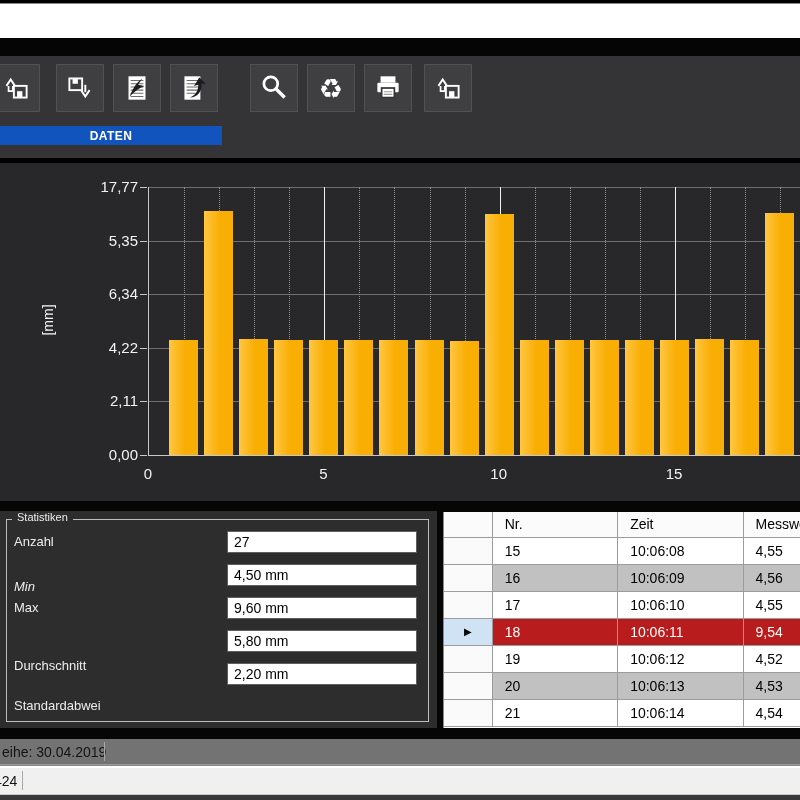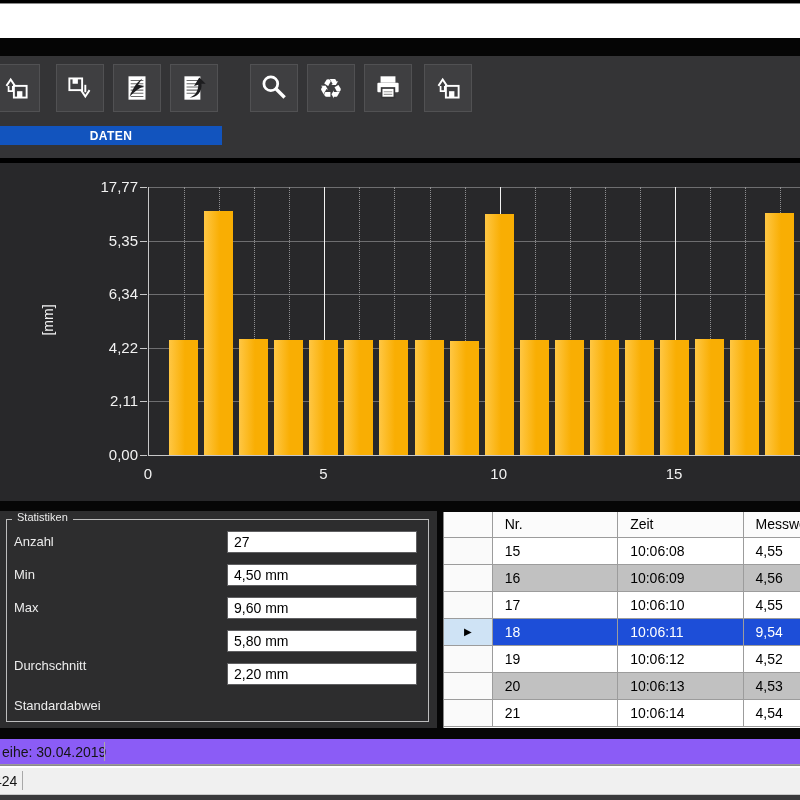--- a/index.html
+++ b/index.html
@@ -50,25 +50,25 @@
   
   #data-table{position:absolute;left:443px;top:11px;width:421px;height:216px;background:#fff;
        border-left:1px solid #8a8a8a;box-sizing:border-box;overflow:hidden;}
   .trow{display:flex;}
   .tc{box-sizing:border-box;height:27px;border-right:1px solid #9c9c9c;border-bottom:1px solid #9c9c9c;
       font-size:14px;color:#000;padding:5px 0 0 12px;overflow:hidden;white-space:nowrap;background:#fff;}
   .thead .tc{height:26px;padding-top:4px;background:#fbfbfb;}
   .rowhdr{background:#fafafa;padding-left:0;text-align:center;font-size:10px;}
   .shade .tc{background:#c1c1c1;}
   .shade .rowhdr{background:#fafafa;}
-  .sel .tc{background:#1d4ed8;color:#fff;}
+  .sel .tc{background:#b91c1c;color:#fff;}
   .sel .rowhdr{background:#cfe3f5;color:#000;padding-top:7px;}
 
   
-  #statusbar-1{top:739px;left:0;width:800px;height:26px;background:#8b5cf6;border-bottom:1px solid #9a9a9a;box-sizing:border-box;}
+  #statusbar-1{top:739px;left:0;width:800px;height:26px;background:#737373;border-bottom:1px solid #9a9a9a;box-sizing:border-box;}
   #status-divider{top:765px;left:0;width:800px;height:3px;background:#ffffff;border-top:1px solid #8a8a8a;box-sizing:border-box;}
   #statusbar-2{top:768px;left:0;width:800px;height:26px;background:#f0f0f0;}
   .statustext{position:absolute;top:5px;font-size:14px;color:#141414;white-space:nowrap;}
   .statussep{position:absolute;top:3px;width:1px;height:19px;background:#a8a8a8;}
   #bottom-strip{top:794px;left:0;width:800px;height:6px;background:#39393b;border-top:1px solid #c9c9c9;box-sizing:border-box;}
 </style>
 </head>
 <body>
 
 <div class="abs" id="menu-strip"></div>
@@ -211,21 +211,21 @@
     <div class="xtick" style="left: 476.7px; top: 302px;">10</div>
     <div class="xtick" style="left: 652.05px; top: 302px;">15</div>
   </div>
 
 <div class="abs" id="bottom-section">
   <div id="stats-panel">
     <div id="stats-groupbox"></div>
     <div id="stats-legend">Statistiken</div>
   <div class="statlabel" style="top: 23px;">Anzahl</div>
       <div class="statfield" style="top: 20px;">27</div>
-      <div class="statlabel" style="top: 56px;">Min</div>
+      <div class="statlabel" style="top: 68px; font-style: italic;">Min</div>
       <div class="statfield" style="top: 53px;">4,50 mm</div>
       <div class="statlabel" style="top: 89px;">Max</div>
       <div class="statfield" style="top: 86px;">9,60 mm</div>
       <div class="statlabel" style="top: 108px; margin-top: 39px;">Durchschnitt</div>
       <div class="statfield" style="top: 119px;">5,80 mm</div>
       <div class="statlabel" style="top: 155px; margin-top: 32px;">Standardabwei</div>
       <div class="statfield" style="top: 152px;">2,20 mm</div>
     </div>
   <div id="data-table">
       <div class="trow thead">

